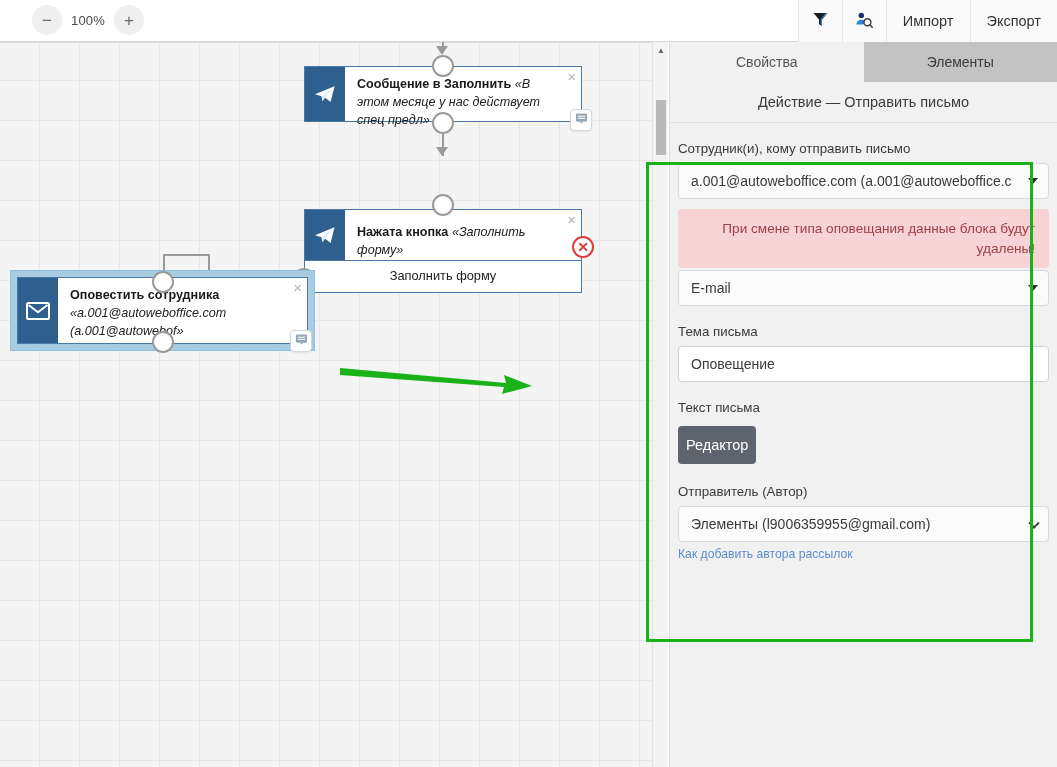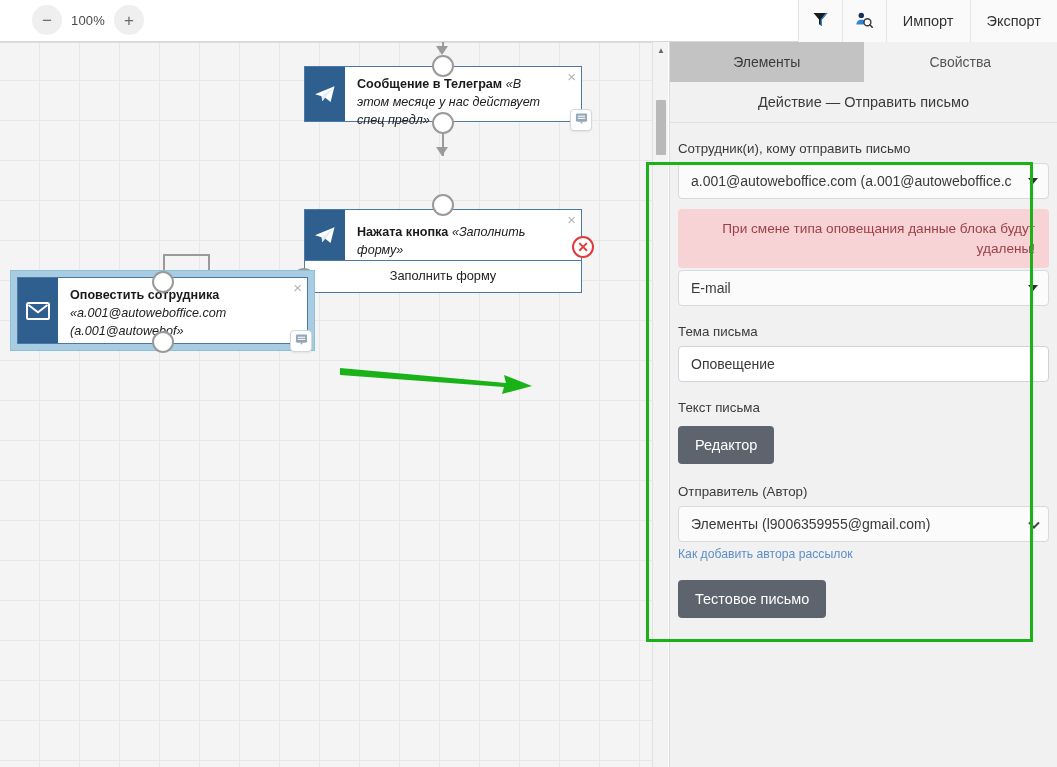--- a/index.html
+++ b/index.html
@@ -191,21 +191,21 @@
     border-right: 2px solid #444; border-bottom: 2px solid #444;
   }
   .alert {
     background: #f7d3d5; color: #9e4147; border-radius: 4px;
     padding: 10px 14px; font-size: 13.6px; line-height: 1.45;
     margin: 10px 0 2px 0;
     text-align: right;
   }
   .btn-dark {
     background: #5d646e; color: #fff; border: none; border-radius: 4px;
-    font-size: 14.5px; padding: 11px 17px; cursor: pointer;
+    font-size: 14.5px; padding: 11px 8px; cursor: pointer;
     font-family: "Liberation Sans", sans-serif;
   }
   .link {
     color: #5d8fc9; font-size: 12.2px; text-decoration: none;
     display: inline-block; margin-top: 5px;
   }
   .green-box {
     position: absolute; left: 646px; top: 162px;
     width: 387px; height: 480px;
     border: 3px solid #19b319;
@@ -256,21 +256,21 @@
 
     <div class="node" style="left:304px; top:24px; width:278px; height:56px;">
       <div class="node-row" style="height:54px;">
         <div class="node-icon">
           <svg width="24" height="24" viewBox="0 0 24 24">
             <path d="M2 12.2 L21.5 4.2 L17.6 20 L11.3 15 L9.4 19.2 L8.6 14.3 Z" fill="#ffffff"></path>
             <path d="M8.6 14.3 L21.5 4.2 L9.4 19.2 Z" fill="#e3eef7"></path>
           </svg>
         </div>
         <div class="node-body">
-          <span class="node-title">Сообщение в Телеграм</span>
+          <span class="node-title">Сообщение в Заполнить</span>
           <span class="node-sub">«В этом месяце у нас действует спец предл»</span>
         </div>
       </div>
       <span class="node-close">×</span>
     </div>
     <div class="port" style="left:432px; top:13px;"></div>
     <div class="port" style="left:432px; top:70px;"></div>
     <div class="badge-note" style="left:570px; top:67px;">
       <span>
         <svg width="13" height="13" viewBox="0 0 14 14">
@@ -351,22 +351,22 @@
     </div>
   </div>
 
   <div class="v-scroll" style="left:652px;">
     <div class="v-scroll-arrow">▲</div>
     <div class="v-scroll-thumb"></div>
   </div>
 
   <div class="panel">
     <div class="tabs">
+      <div class="tab inactive">Свойства</div>
       <div class="tab active">Элементы</div>
-      <div class="tab inactive">Свойства</div>
     </div>
 
     <div class="panel-subtitle">Действие — Отправить письмо</div>
 
     <div class="panel-body">
 
       <div class="field-label">Сотрудник(и), кому отправить письмо</div>
       <div class="sel">
         <span>a.001@autoweboffice.com (a.001@autoweboffice.c</span>
         <span class="caret"></span>
@@ -387,21 +387,18 @@
       <div class="field-label" style="margin-top:18px;">Текст письма</div>
       <button class="btn-dark" style="margin-top:4px;">Редактор</button>
 
       <div class="field-label" style="margin-top:20px;">Отправитель (Автор)</div>
       <div class="sel">
         <span>Элементы (l9006359955@gmail.com)</span>
         <span class="caret-thin"></span>
       </div>
       <a class="link" href="#">Как добавить автора рассылок</a>
 
-      <div style="margin-top:18px;">
-        <button class="btn-dark">Тестовое письмо</button>
-      </div>
     </div>
   </div>
 
   <div class="green-box"></div>
 
 </div>
 
 </body></html>

